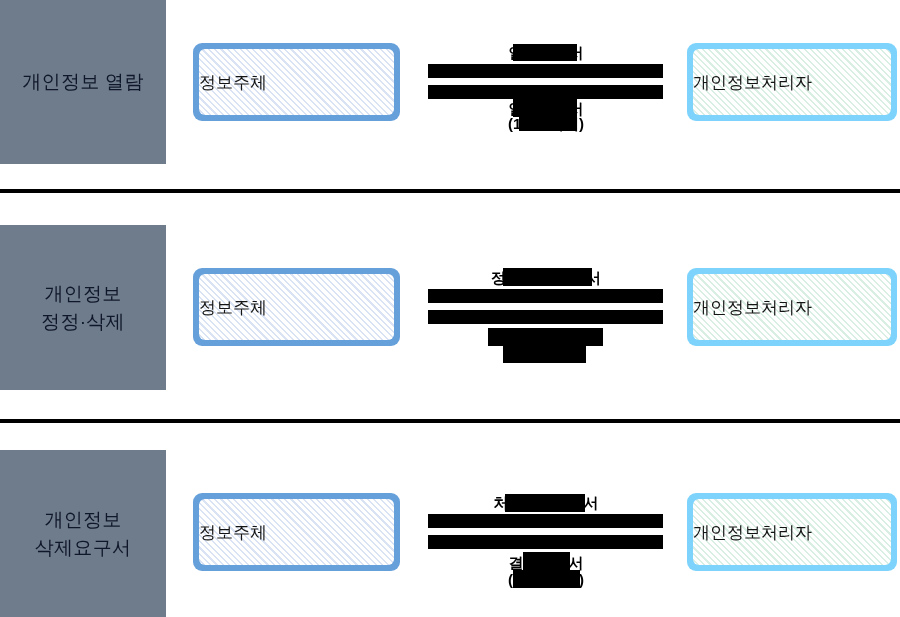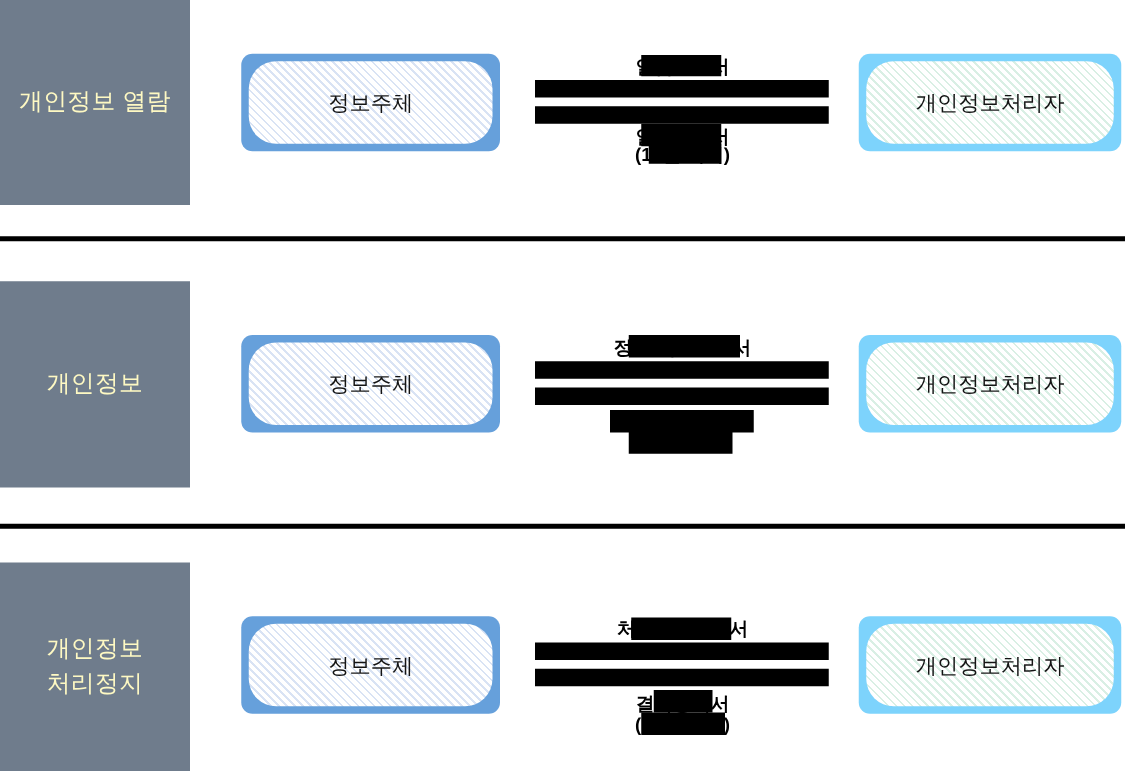--- a/index.html
+++ b/index.html
@@ -6,33 +6,33 @@
   .stage{
     position:relative;width:900px;height:617px;background:#ffffff;
     font-family:"Liberation Sans", sans-serif;overflow:hidden;
   }
   .row{position:absolute;left:0;width:900px;}
   .r1{top:0;height:164px;}
   .r2{top:225px;height:165px;}
   .r3{top:450px;height:167px;}
 
   .label-box{
-    position:absolute;left:0;top:0;width:152px;height:100%;
-    background:#6F7C8C;color:#fef9c3;
+    position:absolute;left:0;top:0;width:166px;height:100%;
+    background:#6F7C8C;color:#0f172a;
     display:flex;flex-direction:column;align-items:center;justify-content:center;
     font-size:19px;line-height:28px;font-weight:500;letter-spacing:0.3px;
   }
   .label-line:empty{display:none;}
 
   .entity{position:absolute;top:43px;height:78px;border-radius:9px;}
   .subject{left:193px;width:207px;background:#66A0DB;}
   .processor{left:687px;width:210px;background:#7dd3fc;}
   .entity .fill{
-    position:absolute;top:6px;left:6px;right:6px;bottom:6px;border-radius:22px;
-    display:flex;align-items:center;justify-content:center;
+    position:absolute;top:6px;left:6px;right:6px;bottom:6px;border-radius:6px;
+    display:flex;align-items:center;justify-content:flex-start;
     font-size:17px;color:#141414;
   }
   .subject .fill{background:repeating-linear-gradient(45deg,#ffffff 0px,#ffffff 3px,#d9e3f4 3px,#d9e3f4 4.5px);}
   .processor .fill{background:repeating-linear-gradient(45deg,#ffffff 0px,#ffffff 3px,#d9efe4 3px,#d9efe4 4.5px);}
 
   .ctext{
     position:absolute;left:400px;width:292px;text-align:center;
     font-size:15px;font-weight:700;color:#000;white-space:nowrap;
   }
   .req{top:44px;}
@@ -94,20 +94,21 @@
     <div class="redact ra"></div>
     <div class="redact rb"></div>
     <div class="redact rc"></div>
   </div>
 
   <div class="divider d1"></div>
 
   <div class="row r2">
     <div class="label-box">
       <div class="label-line">개인정보</div>
+      <div class="label-line">정정·삭제</div>
     </div>
 
     <div class="entity subject">
       <div class="fill">
         <span>정보주체</span>
       </div>
     </div>
 
     <div class="ctext req">정정·삭제요구서</div>
     <div class="bar bar1"></div>
@@ -124,21 +125,21 @@
     <div class="redact ra"></div>
     <div class="redact rb"></div>
     <div class="redact rc"></div>
   </div>
 
   <div class="divider d2"></div>
 
   <div class="row r3">
     <div class="label-box">
       <div class="label-line">개인정보</div>
-      <div class="label-line">처리정지</div>
+      <div class="label-line">삭제요구서</div>
     </div>
 
     <div class="entity subject">
       <div class="fill">
         <span>정보주체</span>
       </div>
     </div>
 
     <div class="ctext req">처리정지요구서</div>
     <div class="bar bar1"></div>

